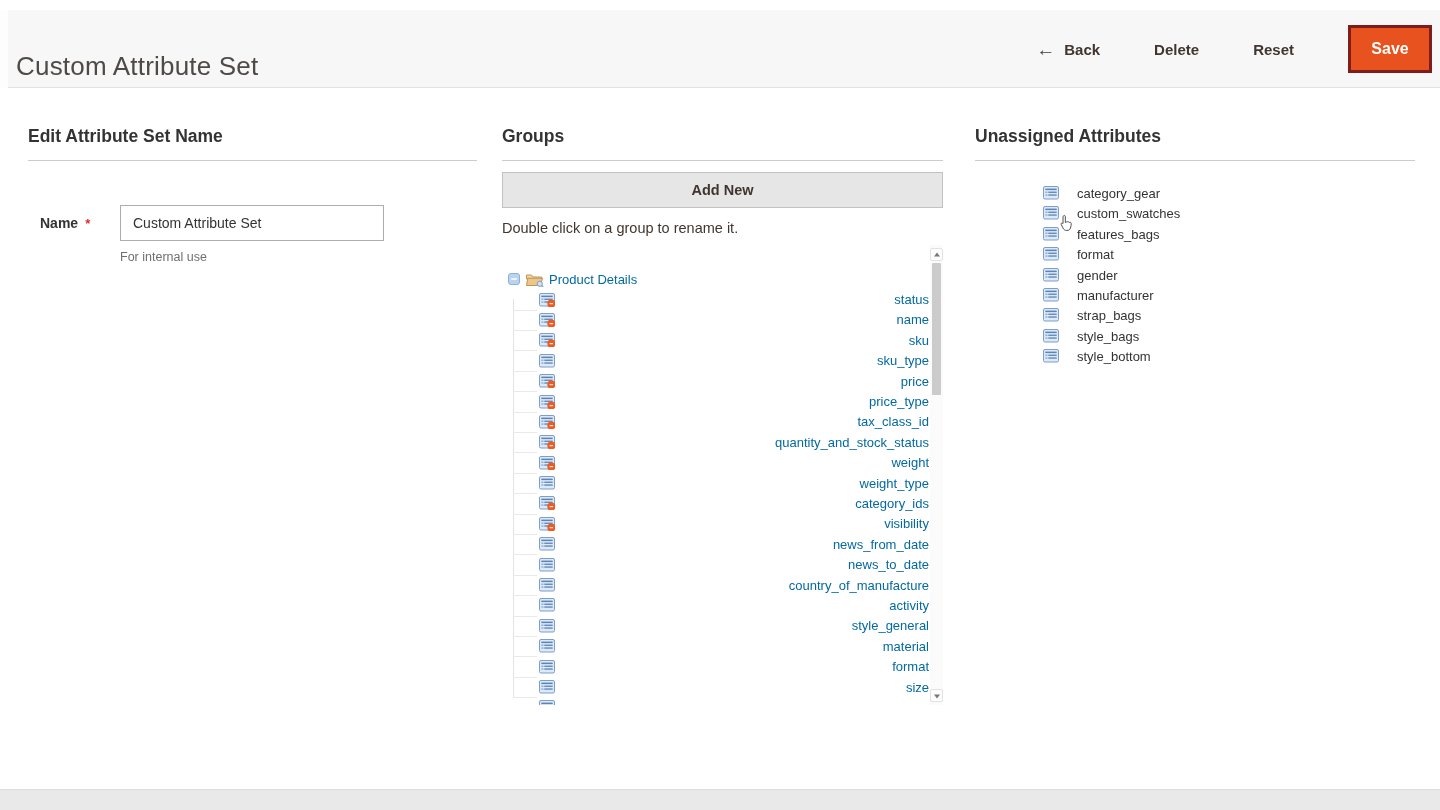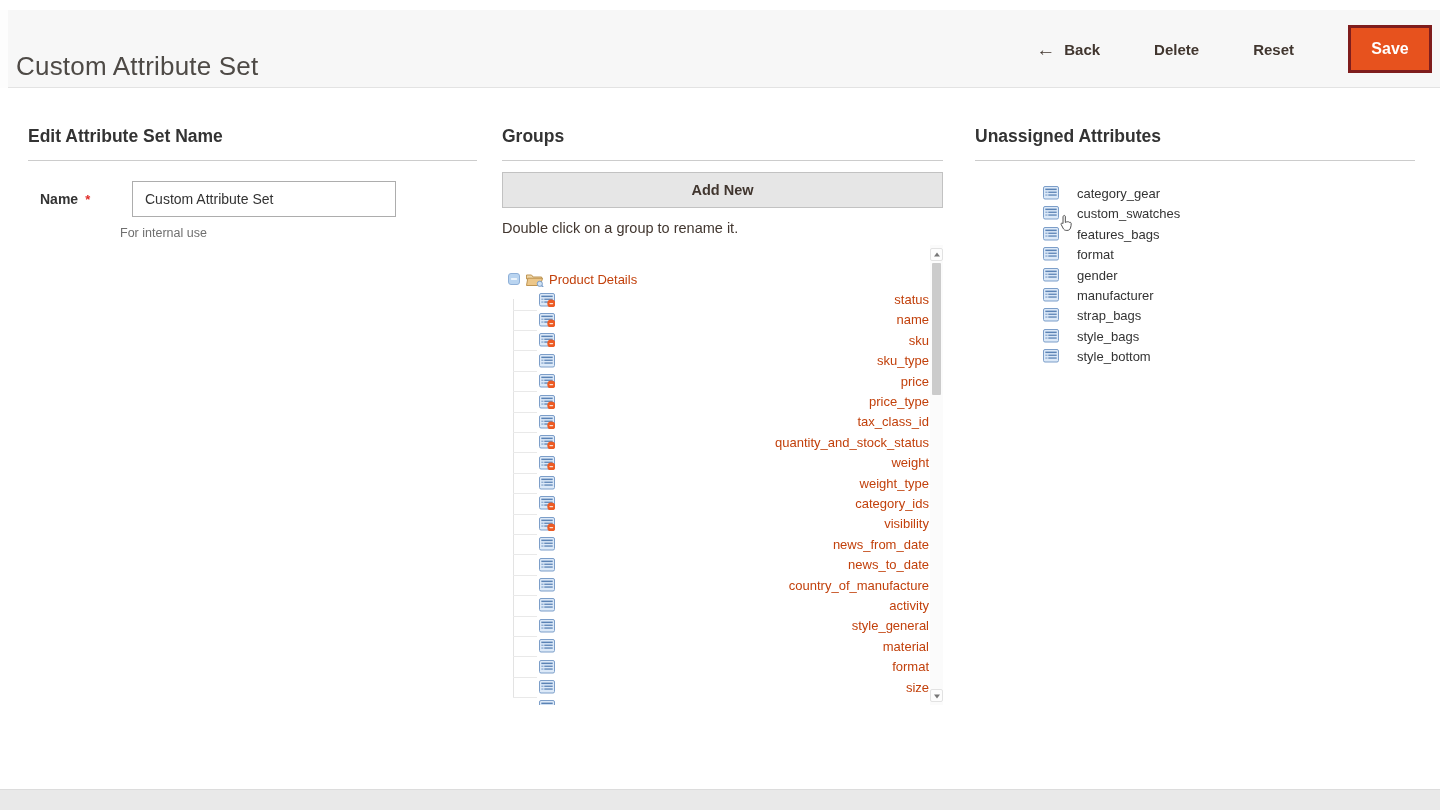--- a/index.html
+++ b/index.html
@@ -36,39 +36,39 @@
     color:#fff; font-family:"Liberation Sans", sans-serif; font-size:16px; font-weight:700; cursor:pointer;
   }
   
   .col { position:absolute; top:126px; }
   .col-1 { left:28px;  width:449px; }
   .col-2 { left:502px; width:441px; }
   .col-3 { left:975px; width:440px; }
   .section-heading { margin:0; font-size:17.5px; font-weight:700; color:#333; line-height:21px; }
   .section-rule { border:none; border-top:1px solid #cccccc; margin:13px 0 0 0; }
   
-  .name-row { margin-top:20px; display:flex; align-items:center;gap:12px; }
+  .name-row { margin-top:44px; display:flex; align-items:center; }
   .name-label-wrap { width:92px; padding-left:12px; font-size:14px; font-weight:700; color:#333; }
   .required-star { color:#e02b27; margin-left:7px; font-size:13px; }
   .name-input {
     width:264px; height:36px; border:1px solid #adadad; background:#fff;
     font-family:"Liberation Sans", sans-serif; font-size:14px; color:#333; padding:0 12px;
   }
   .name-hint { margin-left:92px; margin-top:9px; font-size:12.5px; color:#6f6f6f; }
   
   .group-buttons { margin-top:11px; display:flex; gap:11px;flex-direction:column; }
   .gray-btn {
     height:36px; padding:0 18px;
     background:#e6e6e6; border:1px solid #c2c2c2;
     font-family:"Liberation Sans", sans-serif; font-size:14.5px; font-weight:600; color:#41362f; cursor:pointer;
   }
   .group-hint { margin-top:12px; font-size:14.5px; color:#41362f; }
   .tree-panel { position:relative; margin-top:9px; height:460px; overflow:hidden; }
   .tree-content { position:absolute; left:0; top:24px; right:14px; }
-  .tree-row { height:20.4px; display:flex; align-items:center; font-size:13px; color:#c2410c; cursor:pointer; position:relative; }
+  .tree-row { height:20.4px; display:flex; align-items:center; font-size:13px; color:#0369a1; cursor:pointer; position:relative; }
   .tree-row.root { padding-left:6px; gap:5px; }
   .tree-row.child { padding-left:37px; gap:5px;justify-content:space-between; }
   .tree-label { white-space:nowrap; }
   .tree-lines { position:absolute; left:11px; top:34px; width:30px; pointer-events:none; }
   .vline { position:absolute; left:0; top:0; width:1px; background:#e3e3e3; }
   .hstub { position:absolute; left:0; height:1px; width:24px; background:#e9e9e9; }
   
   .scrollbar { position:absolute; right:0; top:0; width:13px; height:460px; background:#fbfbfb; }
   .sb-btn {
     position:absolute; left:0; width:13px; height:13px; background:#fdfdfd;

